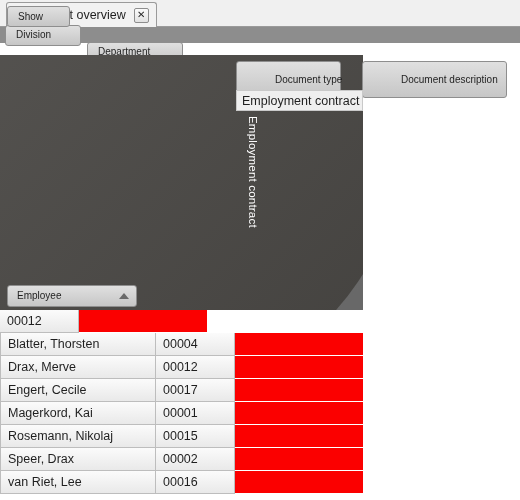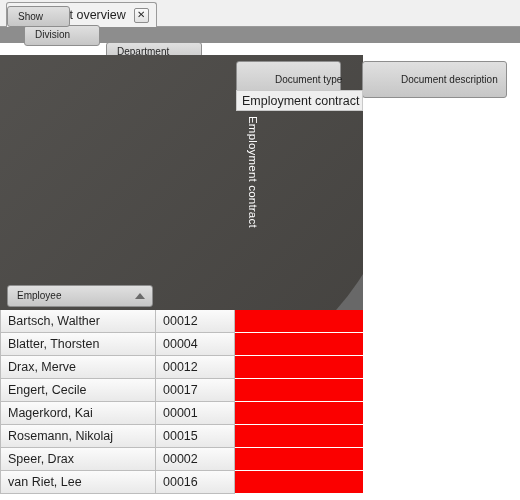--- a/index.html
+++ b/index.html
@@ -71,21 +71,21 @@
   }
 
   
   .toolbar {
     position: absolute;
     left: 0; top: 27px;
     width: 520px; height: 16px;
     background: #8d8d8d;
     display: flex;
     align-items: center;
-    padding-left: 24px;
+    padding-left: 5px;
     gap: 6px;
     box-sizing: border-box;
   }
 
   
   .btn {
     height: 21px;
     box-sizing: border-box;
     background: linear-gradient(#e0e0e0, #c6c6c6);
     border: 1px solid #8e8e8e;
@@ -183,21 +183,21 @@
 
   
   .rowhdr-row {
     position: absolute;
     left: 7px; top: 285px;
     display: flex;
     gap: 5px;
   }
   .rowhdr-btn {
     height: 22px;
-    width: 146px;
+    width: 130px;
     display: flex;
     align-items: center;
     justify-content: space-between;
     padding: 0 7px 0 9px;
   }
   .rowhdr-btn.narrow { width: 76px; }
   .sort-asc {
     width: 0; height: 0;
     border-left: 5px solid transparent;
     border-right: 5px solid transparent;
@@ -281,21 +281,20 @@
 
   <div class="rowhdr-row">
     <div class="btn rowhdr-btn">
       <span>Employee</span>
       <span class="sort-asc"></span>
     </div>
   </div>
 
   <div class="grid" id="grid">
       <div class="grid-row">
-        <div class="cell cell-name">Bartsch, Walther</div>
         <div class="cell cell-num">00012</div>
         <div class="cell cell-flag" style="background: rgb(251, 0, 0);"></div>
         <div class="cell cell-blank"></div>
       </div>
       <div class="grid-row">
         <div class="cell cell-name">Blatter, Thorsten</div>
         <div class="cell cell-num">00004</div>
         <div class="cell cell-flag" style="background: rgb(251, 0, 0);"></div>
         <div class="cell cell-blank"></div>
       </div>

